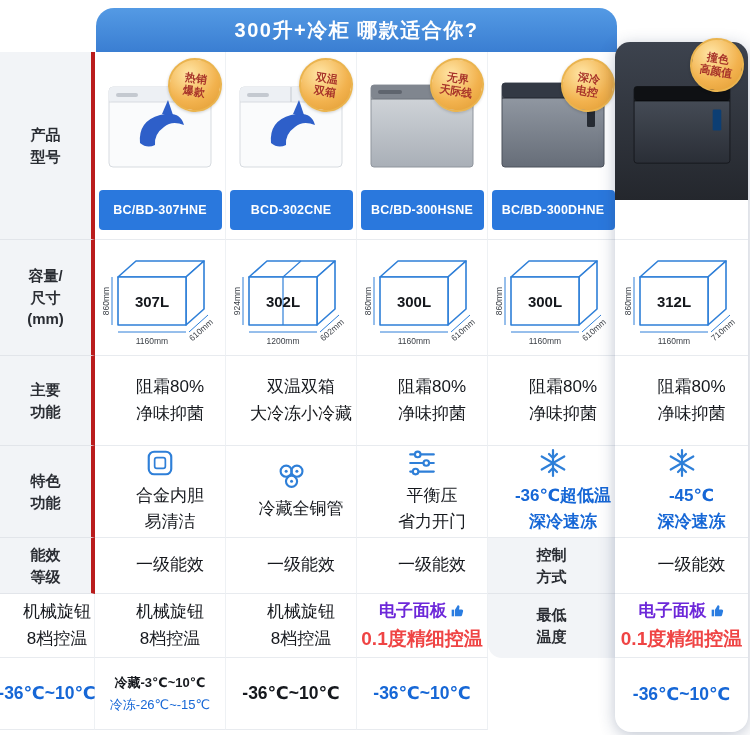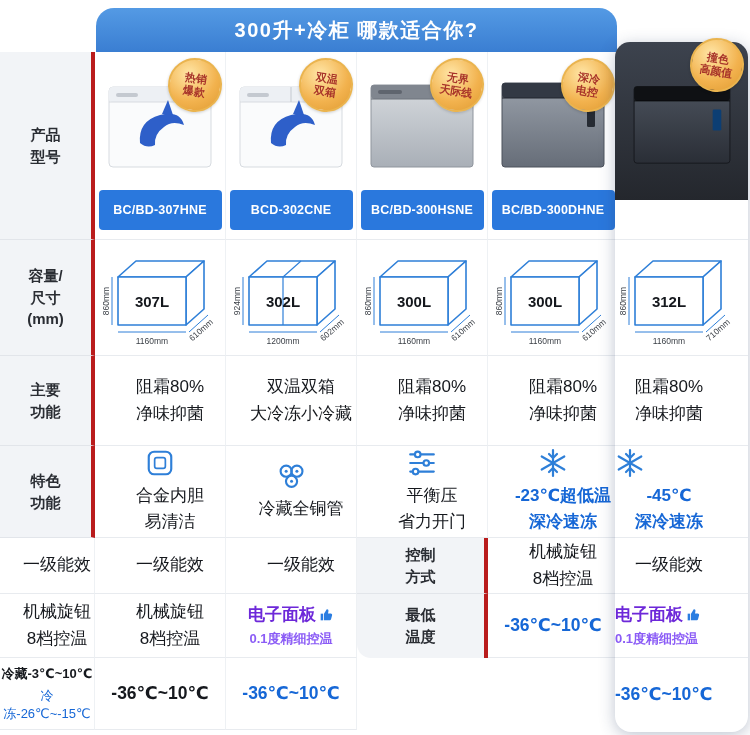--- a/index.html
+++ b/index.html
@@ -46,33 +46,33 @@
   .cube .divline { stroke:#2e7fd8; stroke-width:1.2; }
   .cube .cap { font-size:15px; font-weight:700; fill:#15181d; }
   .cube .dim { font-size:8.5px; fill:#3a3f46; }
 
   
   .t-main { font-size:17px; color:#15181d; font-weight:500; line-height:1.55; white-space:pre-line;margin-left:20px; }
   .t-blue { color:#1667d6 !important; font-weight:600; }
   .fi { width:30px; height:30px; margin-bottom:5px; }
   .ctl-line { display:flex; align-items:center; justify-content:center; }
   .ctl-main { font-size:17px; color:#6d28d9; font-weight:600; line-height:1.45; }
-  .ctl-sub { font-size:13px; color:#8b5cf6; font-weight:600; margin-top:3px; }
+  .ctl-sub { font-size:19px; color:#ef4444; font-weight:600; margin-top:3px; }
   .thumb { width:15px; height:15px; margin-left:3px; }
   .temp { font-size:17.5px; font-weight:700; color:#1667d6; }
   .temp-dark { color:#15181d; }
   .temp-sm1 { font-size:13px; font-weight:600; color:#15181d; }
   .temp-sm2 { font-size:13px; font-weight:400; color:#1667d6; margin-top:4px; }
 
   
   .feature-card { position:absolute; left:615px; top:42px; width:133px; height:690px;
           background:#fff; border-radius:16px; box-shadow:0 3px 16px rgba(40,60,100,.30); z-index:5; }
   .card-grid { display:grid; grid-template-rows:188px 116px 90px 92px 56px 64px 72px;
           padding-top:10px; height:100%; }
-  .ccell { border-bottom:1px solid #e8ebef; display:flex; flex-direction:column; align-items:flex-start;
+  .ccell { border-bottom:1px solid #e8ebef; display:flex; flex-direction:column; align-items:center;
           justify-content:center; text-align:center; position:relative; }
   .ccell:last-child { border-bottom:none; }
   .dark-photo { position:absolute; top:-10px; left:0; right:0; height:158px;
           border-radius:15px 15px 0 0; background:linear-gradient(180deg,#3d434e,#24272d);
           display:flex; align-items:center; justify-content:center; }
   .badge-card { top:-4px; right:4px; }
 </style>
 </head>
 <body>
 
@@ -296,24 +296,26 @@
     <div class="cell">
       <svg class="fi" viewBox="0 0 30 30">
         <g stroke="#2e7fd8" stroke-width="2.2" stroke-linecap="round" fill="none">
           <line x1="15" y1="2" x2="15" y2="28"></line>
           <line x1="3.7" y1="8.5" x2="26.3" y2="21.5"></line>
           <line x1="3.7" y1="21.5" x2="26.3" y2="8.5"></line>
           <path d="M11 6 L15 10 L19 6"></path>
             <path d="M11 24 L15 20 L19 24"></path>
         </g>
       </svg>
-      <div class="t-main t-blue">-23℃超低温
+      <div class="t-main t-blue">-36℃超低温
 深冷速冻</div>
     </div>
 
+    <div class="label-cell">能效
+等级</div>
     <div class="cell">
       <div class="t-main">一级能效</div>
     </div>
     <div class="cell">
       <div class="t-main">一级能效</div>
     </div>
     <div class="cell">
       <div class="t-main">一级能效</div>
     </div>
 

